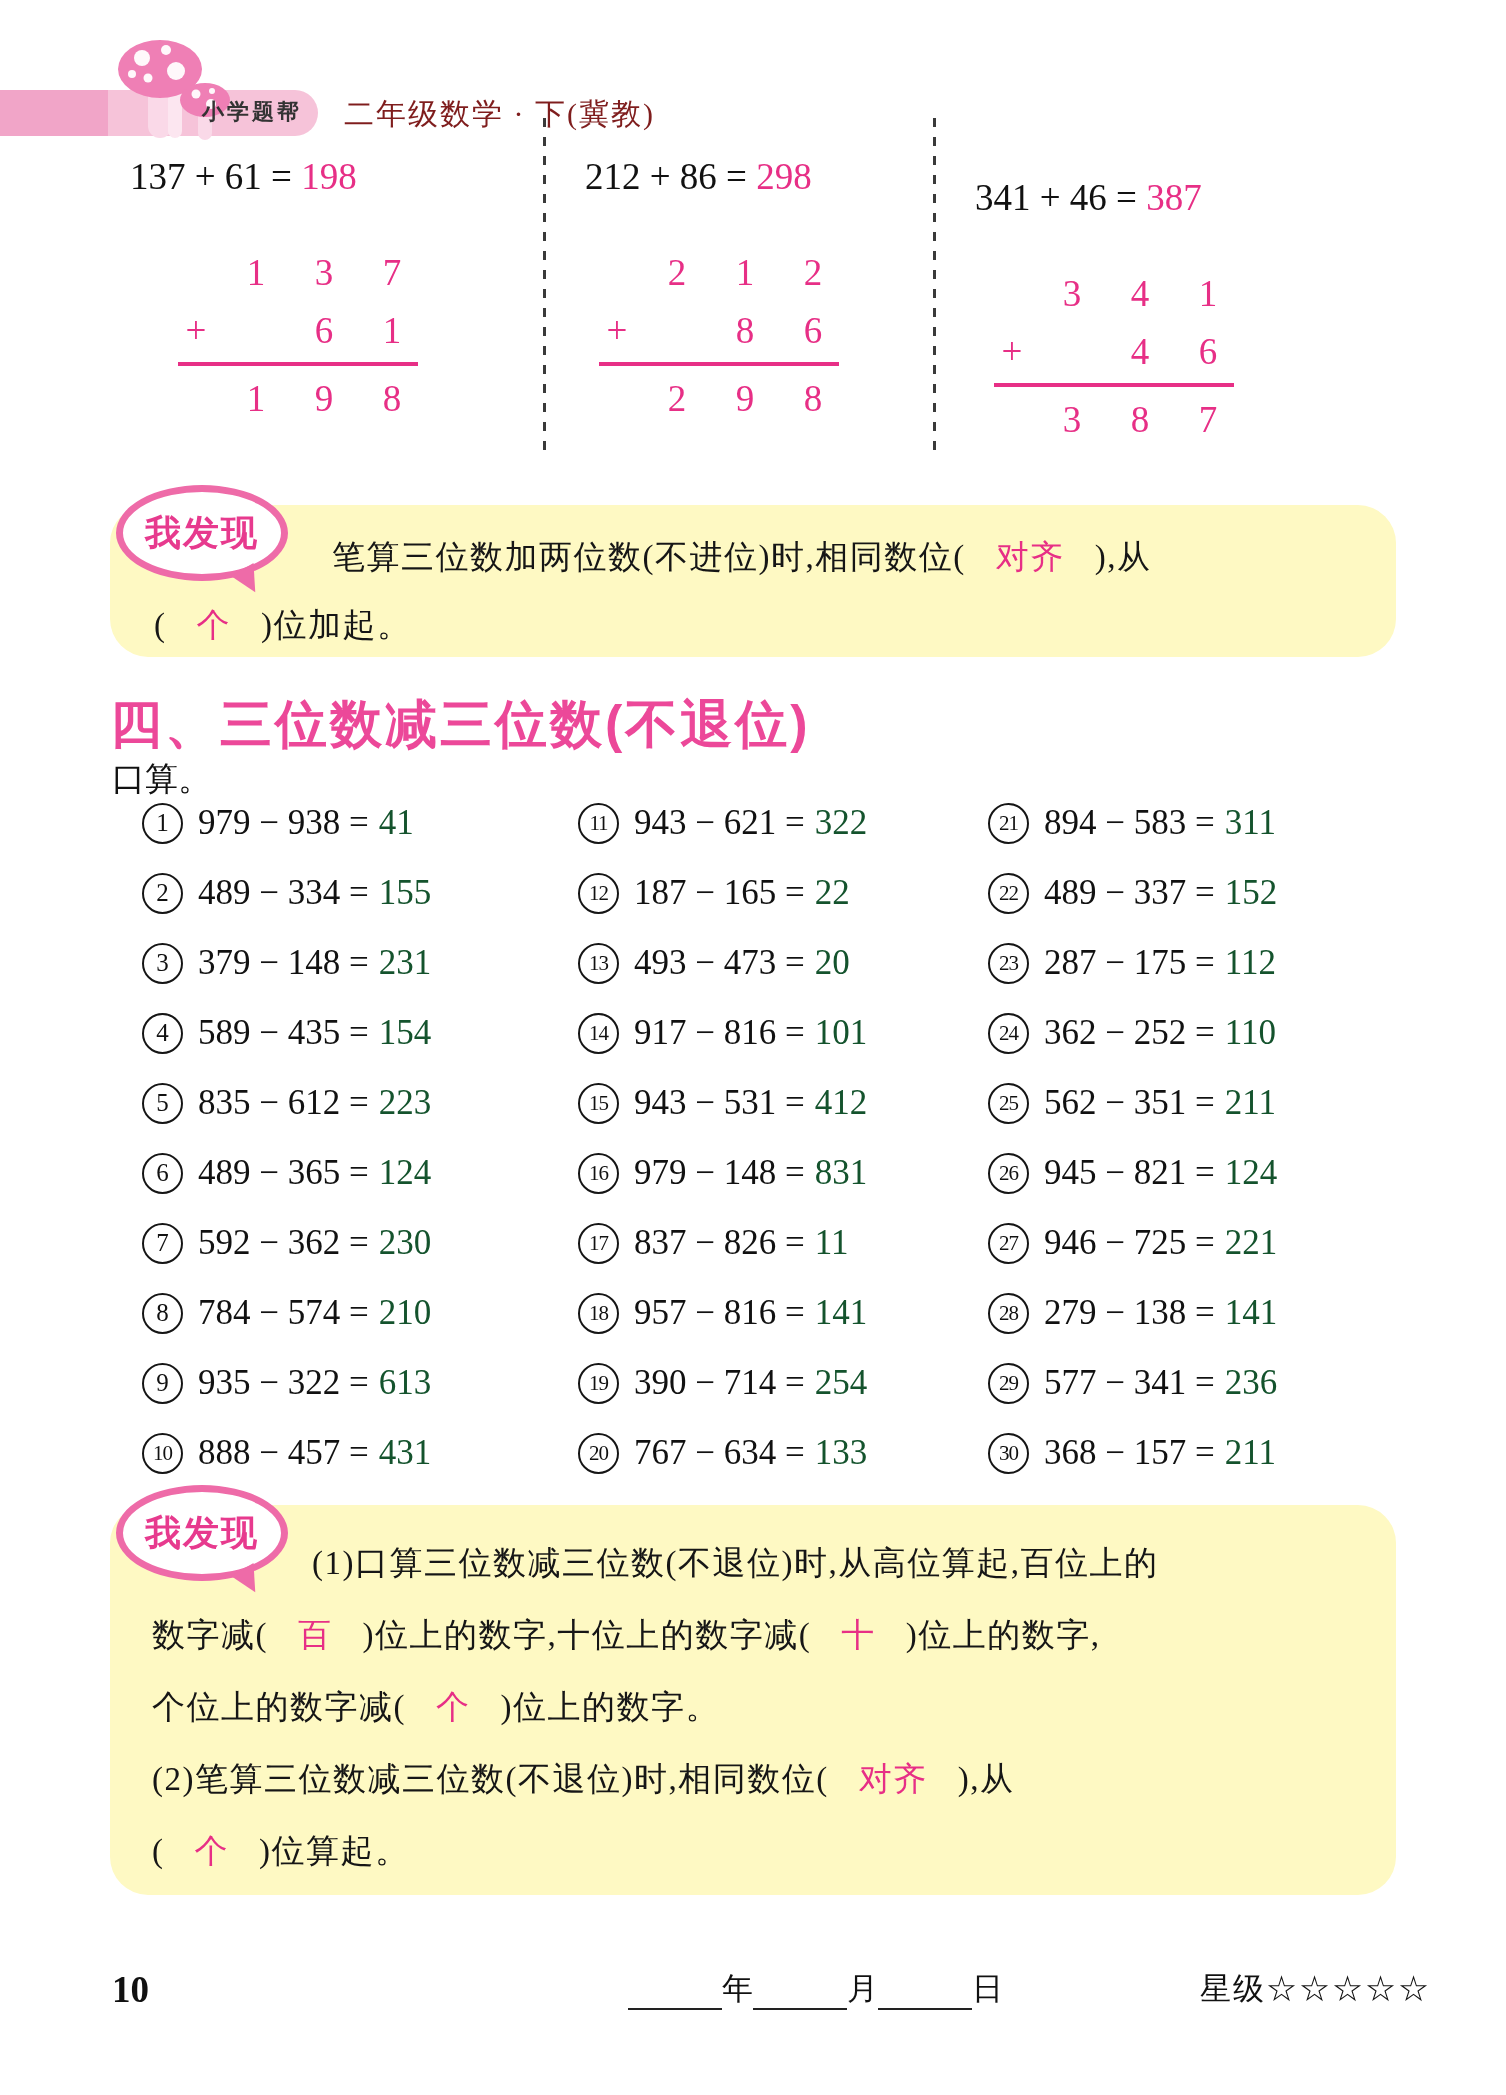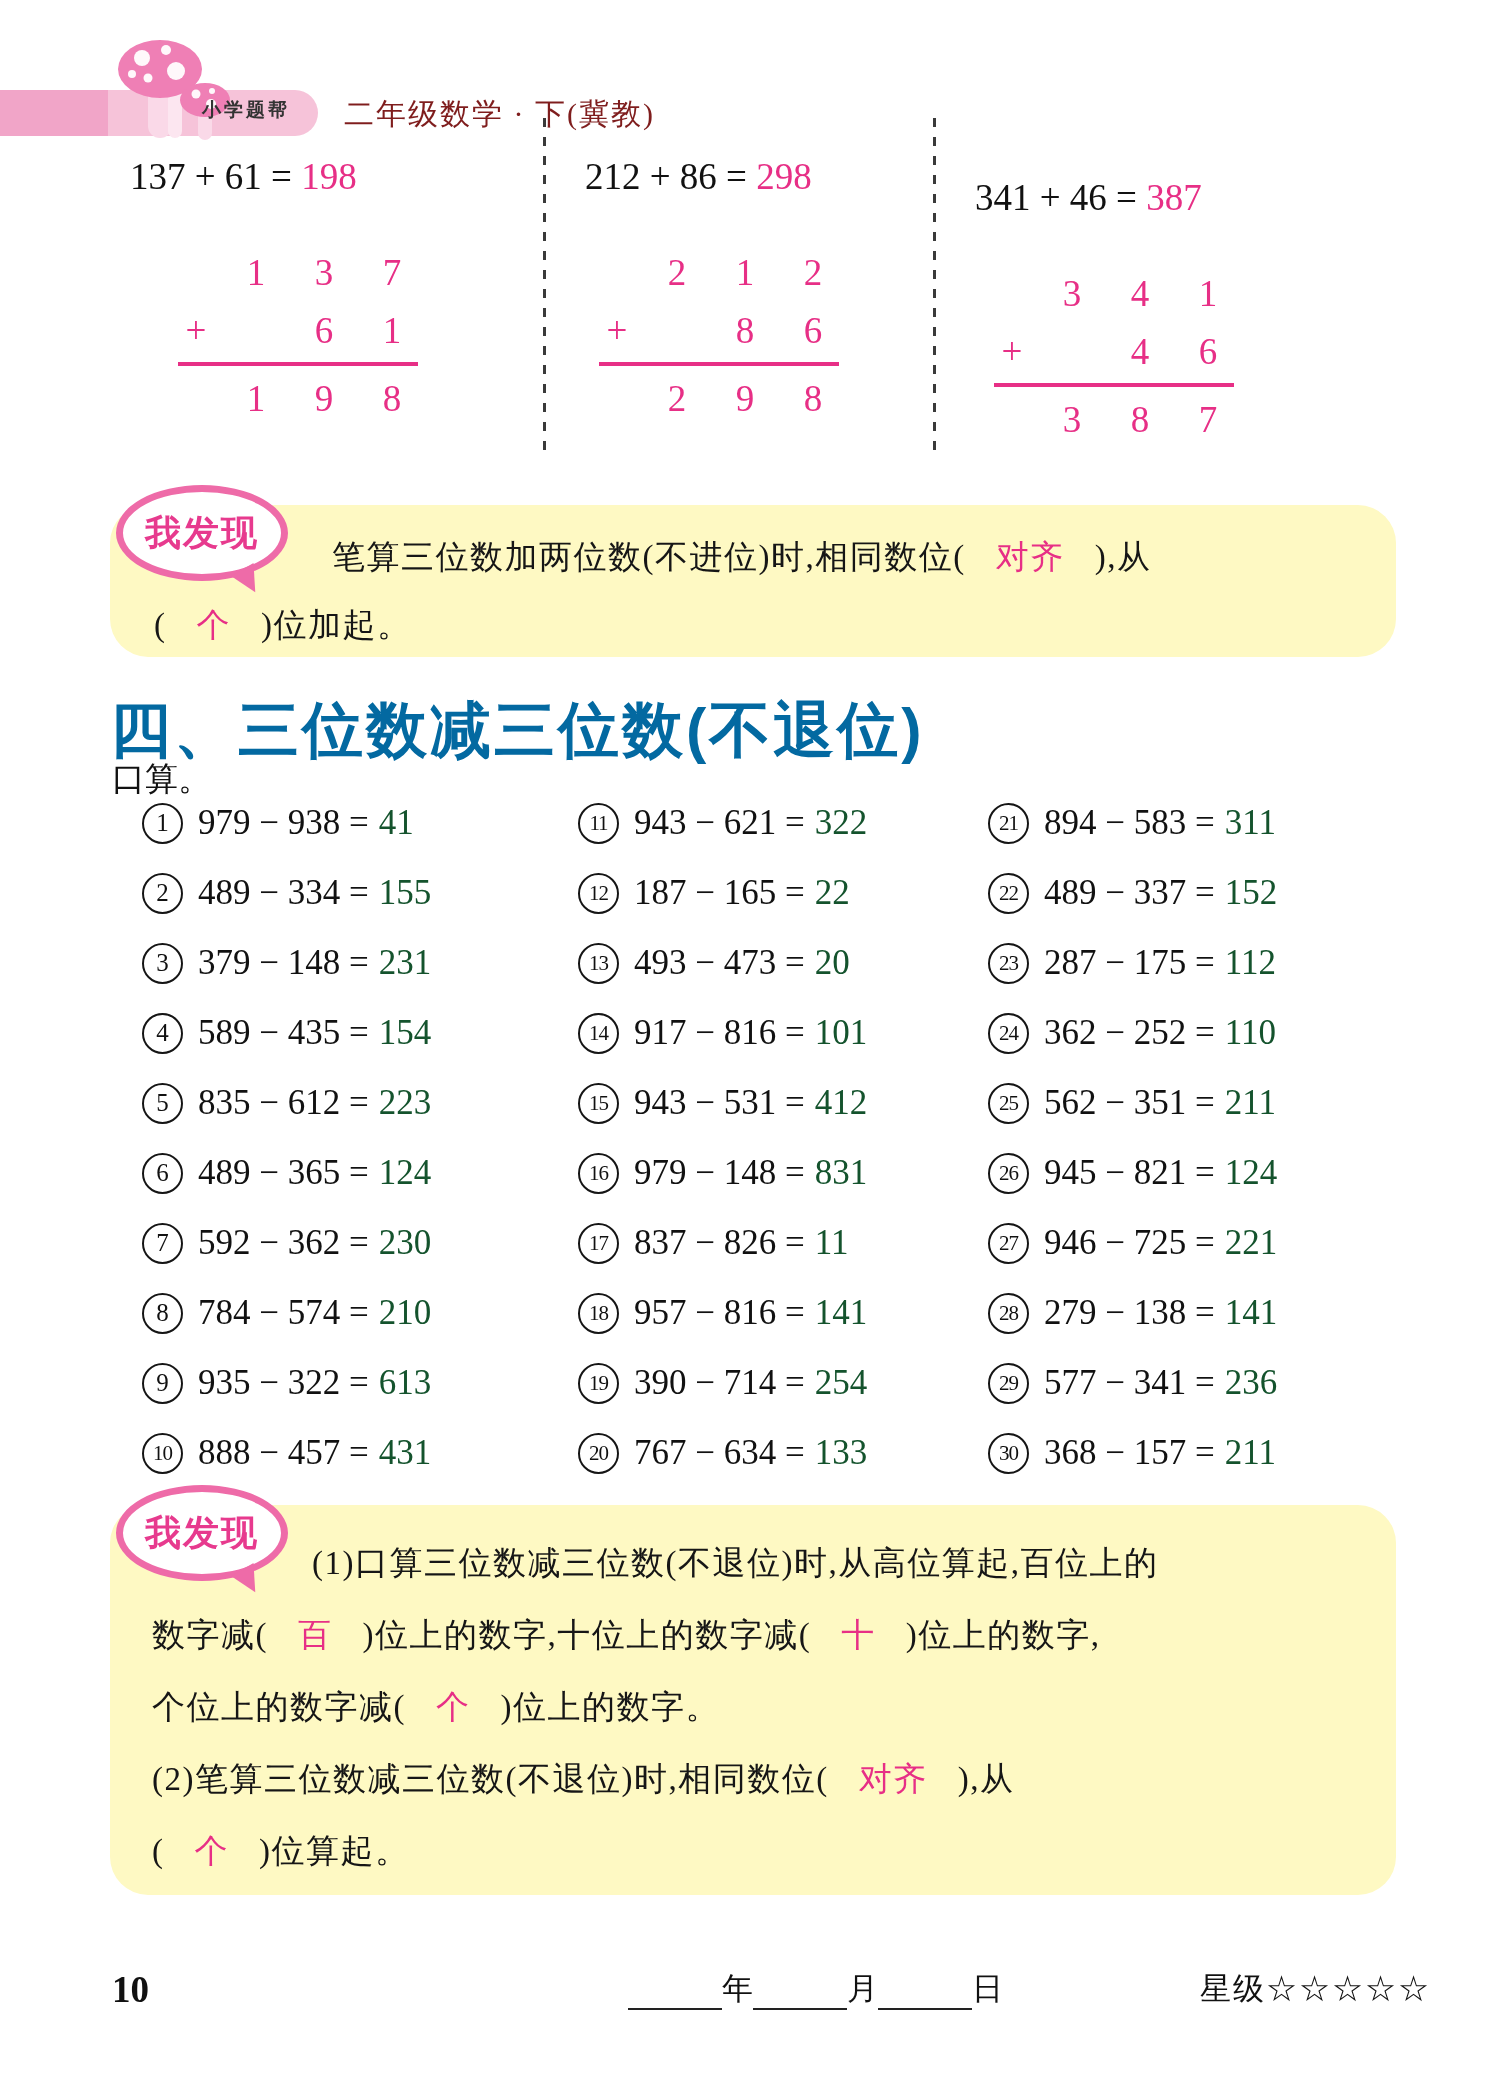--- a/index.html
+++ b/index.html
@@ -5,21 +5,21 @@
   html,body{margin:0;padding:0;}
   body{width:1506px;height:2095px;position:relative;background:#fff;
        font-family:"Liberation Serif","DejaVu Serif",serif;color:#111;}
   .pk{color:#e72f86;}
 
   
   .band{position:absolute;left:0;top:90px;width:318px;height:46px;background:#f6c3d9;border-radius:0 24px 24px 0;}
   .band-dark{position:absolute;left:0;top:90px;width:108px;height:46px;background:#f1a5c8;}
   .mushrooms{position:absolute;left:112px;top:36px;width:122px;height:106px;}
   .logo-text{position:absolute;left:202px;top:97px;font-family:"Liberation Sans","DejaVu Sans",sans-serif;
-             font-weight:bold;font-size:19px;color:#333;letter-spacing:3px;z-index:2;}
+             font-weight:bold;font-size:22px;color:#333;letter-spacing:3px;z-index:2;}
   .edition{position:absolute;left:344px;top:94px;font-size:30px;letter-spacing:2px;color:#7f1d1d;}
 
   
   .adds{position:absolute;left:110px;top:118px;width:1286px;height:340px;display:flex;align-items:center;}
   .add-col{box-sizing:border-box;padding-top:6px;}
   .ac1{width:433px;} .ac2{width:390px;} .ac3{width:463px;}
   .divider{position:absolute;width:2.5px;top:118px;height:337px;
            background:repeating-linear-gradient(180deg,#3a3a3a 0 9px,transparent 9px 19px);}
   .dv1{left:543px;} .dv2{left:933px;}
   .eq{font-size:37px;white-space:nowrap;line-height:44px;}
@@ -40,21 +40,21 @@
   .bubble::after{content:"";position:absolute;bottom:-32px;right:16px;border:13px solid transparent;
                  border-top:26px solid #ee6ba8;transform:rotate(-30deg);}
   .cl{position:absolute;font-size:33px;letter-spacing:1.5px;white-space:nowrap;color:#161616;}
   .cl .pk{padding:0 30px;}
   .c1 .l1{left:222px;top:30px;} .c1 .l2{left:44px;top:98px;}
   .c2 .l1{left:202px;top:36px;} .c2 .l2{left:42px;top:108px;} .c2 .l3{left:42px;top:180px;}
   .c2 .l4{left:42px;top:252px;} .c2 .l5{left:42px;top:324px;}
 
   
   .sec-title{position:absolute;left:110px;top:690px;font-family:"Liberation Sans","DejaVu Sans",sans-serif;
-             font-weight:bold;font-size:61px;letter-spacing:3px;color:#0369a1;}
+             font-weight:bold;font-size:52px;letter-spacing:3px;color:#ec4899;}
   .sec-sub{position:absolute;left:112px;top:757px;font-size:33px;}
 
   
   .probs{position:absolute;left:142px;top:788px;width:1290px;display:grid;grid-template-columns:436px 410px 1fr;}
   .pcol{display:flex;flex-direction:column;}
   .prow{height:70px;display:flex;align-items:center;white-space:nowrap;}
   .circ{box-sizing:border-box;width:41px;height:41px;border:2.5px solid #151515;border-radius:50%;
         display:inline-flex;align-items:center;justify-content:center;font-size:25px;margin-right:15px;flex:none;}
   .circ.two{font-size:21px;letter-spacing:-1px;}
   .pex{font-size:35px;}

